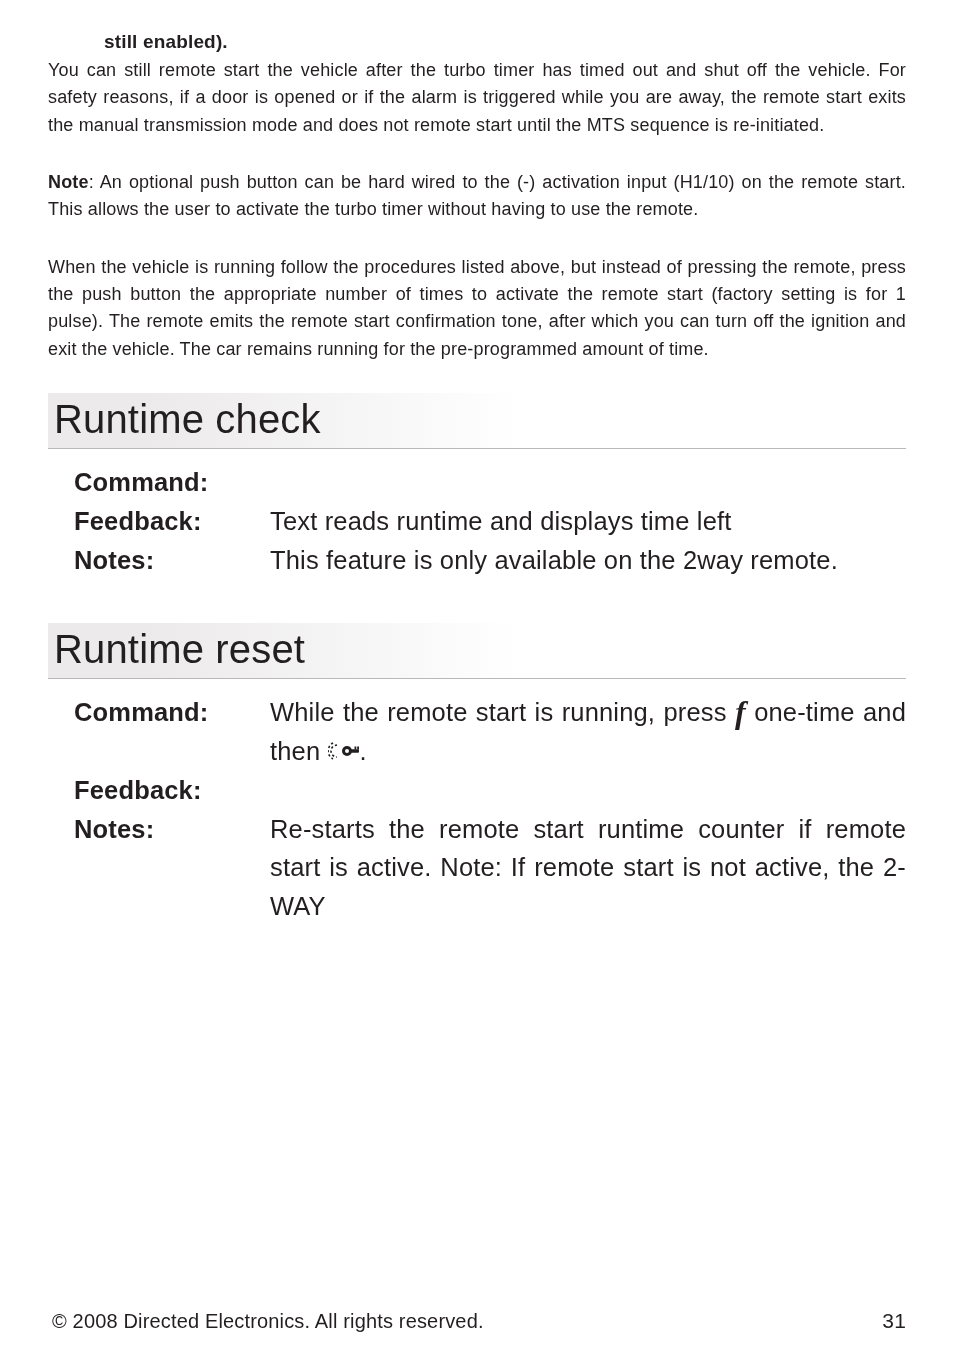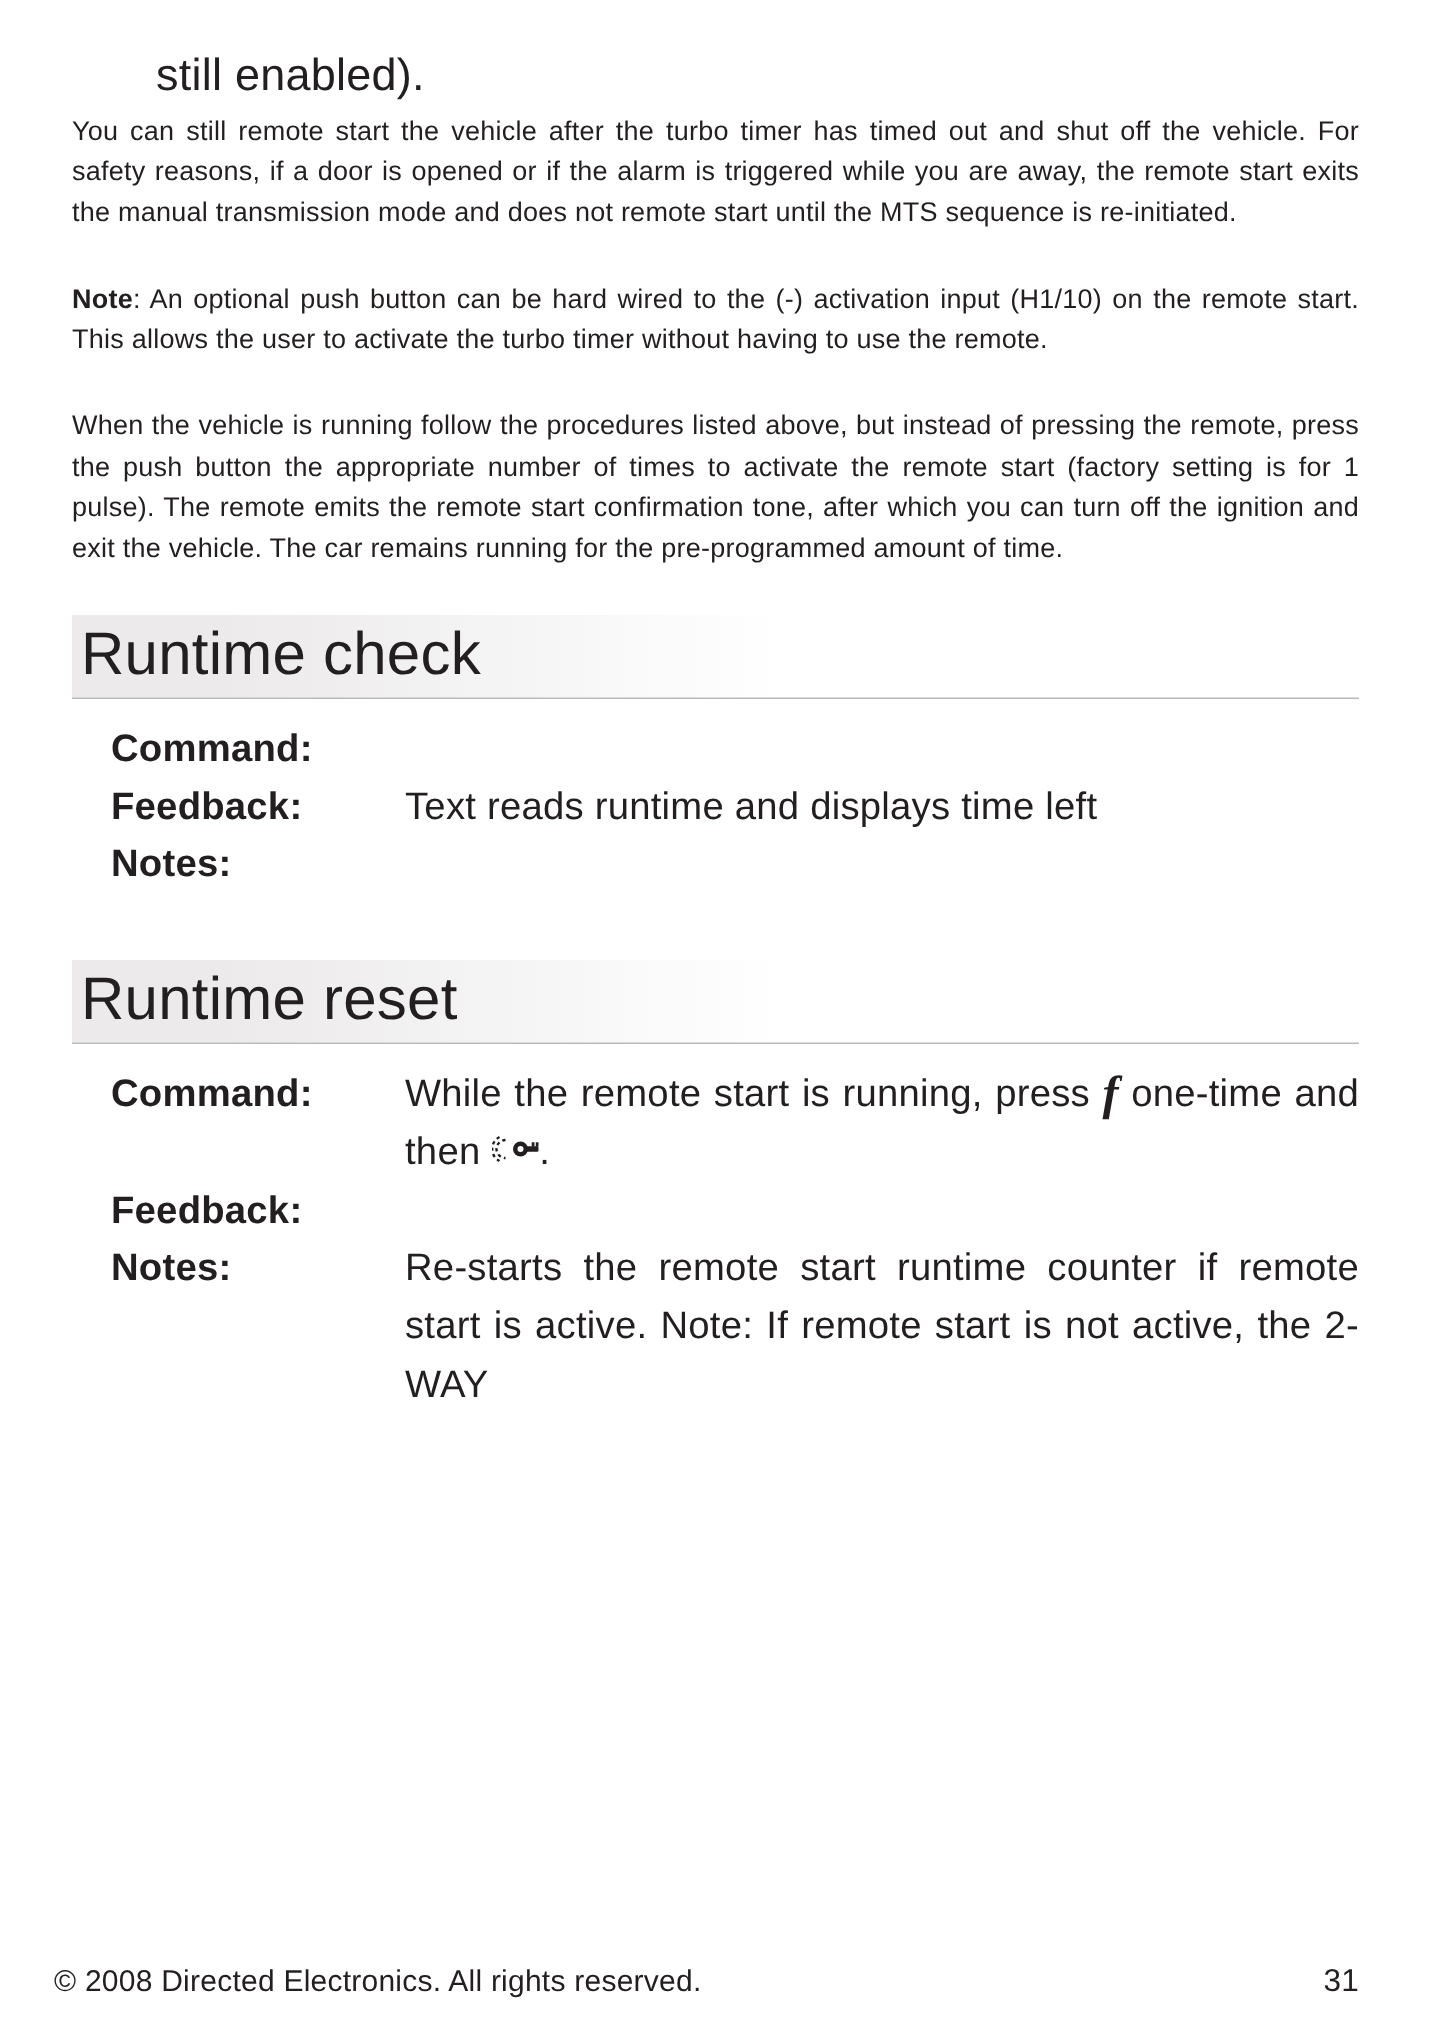--- a/index.html
+++ b/index.html
@@ -9,23 +9,24 @@
     background: #ffffff;
     font-family: "Futura", "Century Gothic", "Trebuchet MS", sans-serif;
     font-weight: 300;
     color: #231f20;
     padding: 28px 48px 0 48px;
     position: relative;
     letter-spacing: 0.01em;
   }
   .indent {
     padding-left: 56px;
-    font-size: 30px;
+    font-size: 19px;
     line-height: 1.52;
     text-align: justify;
+    font-weight: bold;
   }
   .para {
     font-size: 18px;
     line-height: 1.52;
     text-align: justify;
   }
   .block { margin-bottom: 30px; }
   .note-lead { font-weight: 600; }
   .section-head {
     font-size: 40px;
@@ -46,21 +47,21 @@
   .def-label {
     flex: 0 0 150px;
     font-weight: 600;
   }
   .def-body {
     flex: 1;
     text-align: justify;
   }
   .footer {
     position: absolute;
-    left: 36px;
+    left: 52px;
     right: 48px;
     bottom: 26px;
     display: flex;
     justify-content: space-between;
     align-items: baseline;
     font-size: 20px;
   }
   .page-num { font-size: 21px; }
   .icon-f {
     font-family: "Brush Script MT", "Segoe Script", cursive;
@@ -93,20 +94,21 @@
 <div class="def-block">
   <div class="def-row">
     <div class="def-label"><span>Command</span><span>:</span></div>
   </div>
   <div class="def-row">
     <div class="def-label"><span>Feedback</span><span>:</span></div>
     <div class="def-body">Text reads runtime and displays time left</div>
   </div>
   <div class="def-row">
     <div class="def-label"><span>Notes</span><span>:</span></div>
+    <div class="def-body">This feature is only available on the 2way remote.</div>
   </div>
 </div>
 
 <div style="height:26px"></div>
 
 <div class="section-head">Runtime reset</div>
 <div class="def-block">
   <div class="def-row">
     <div class="def-label"><span>Command</span><span>:</span></div>
     <div class="def-body">

